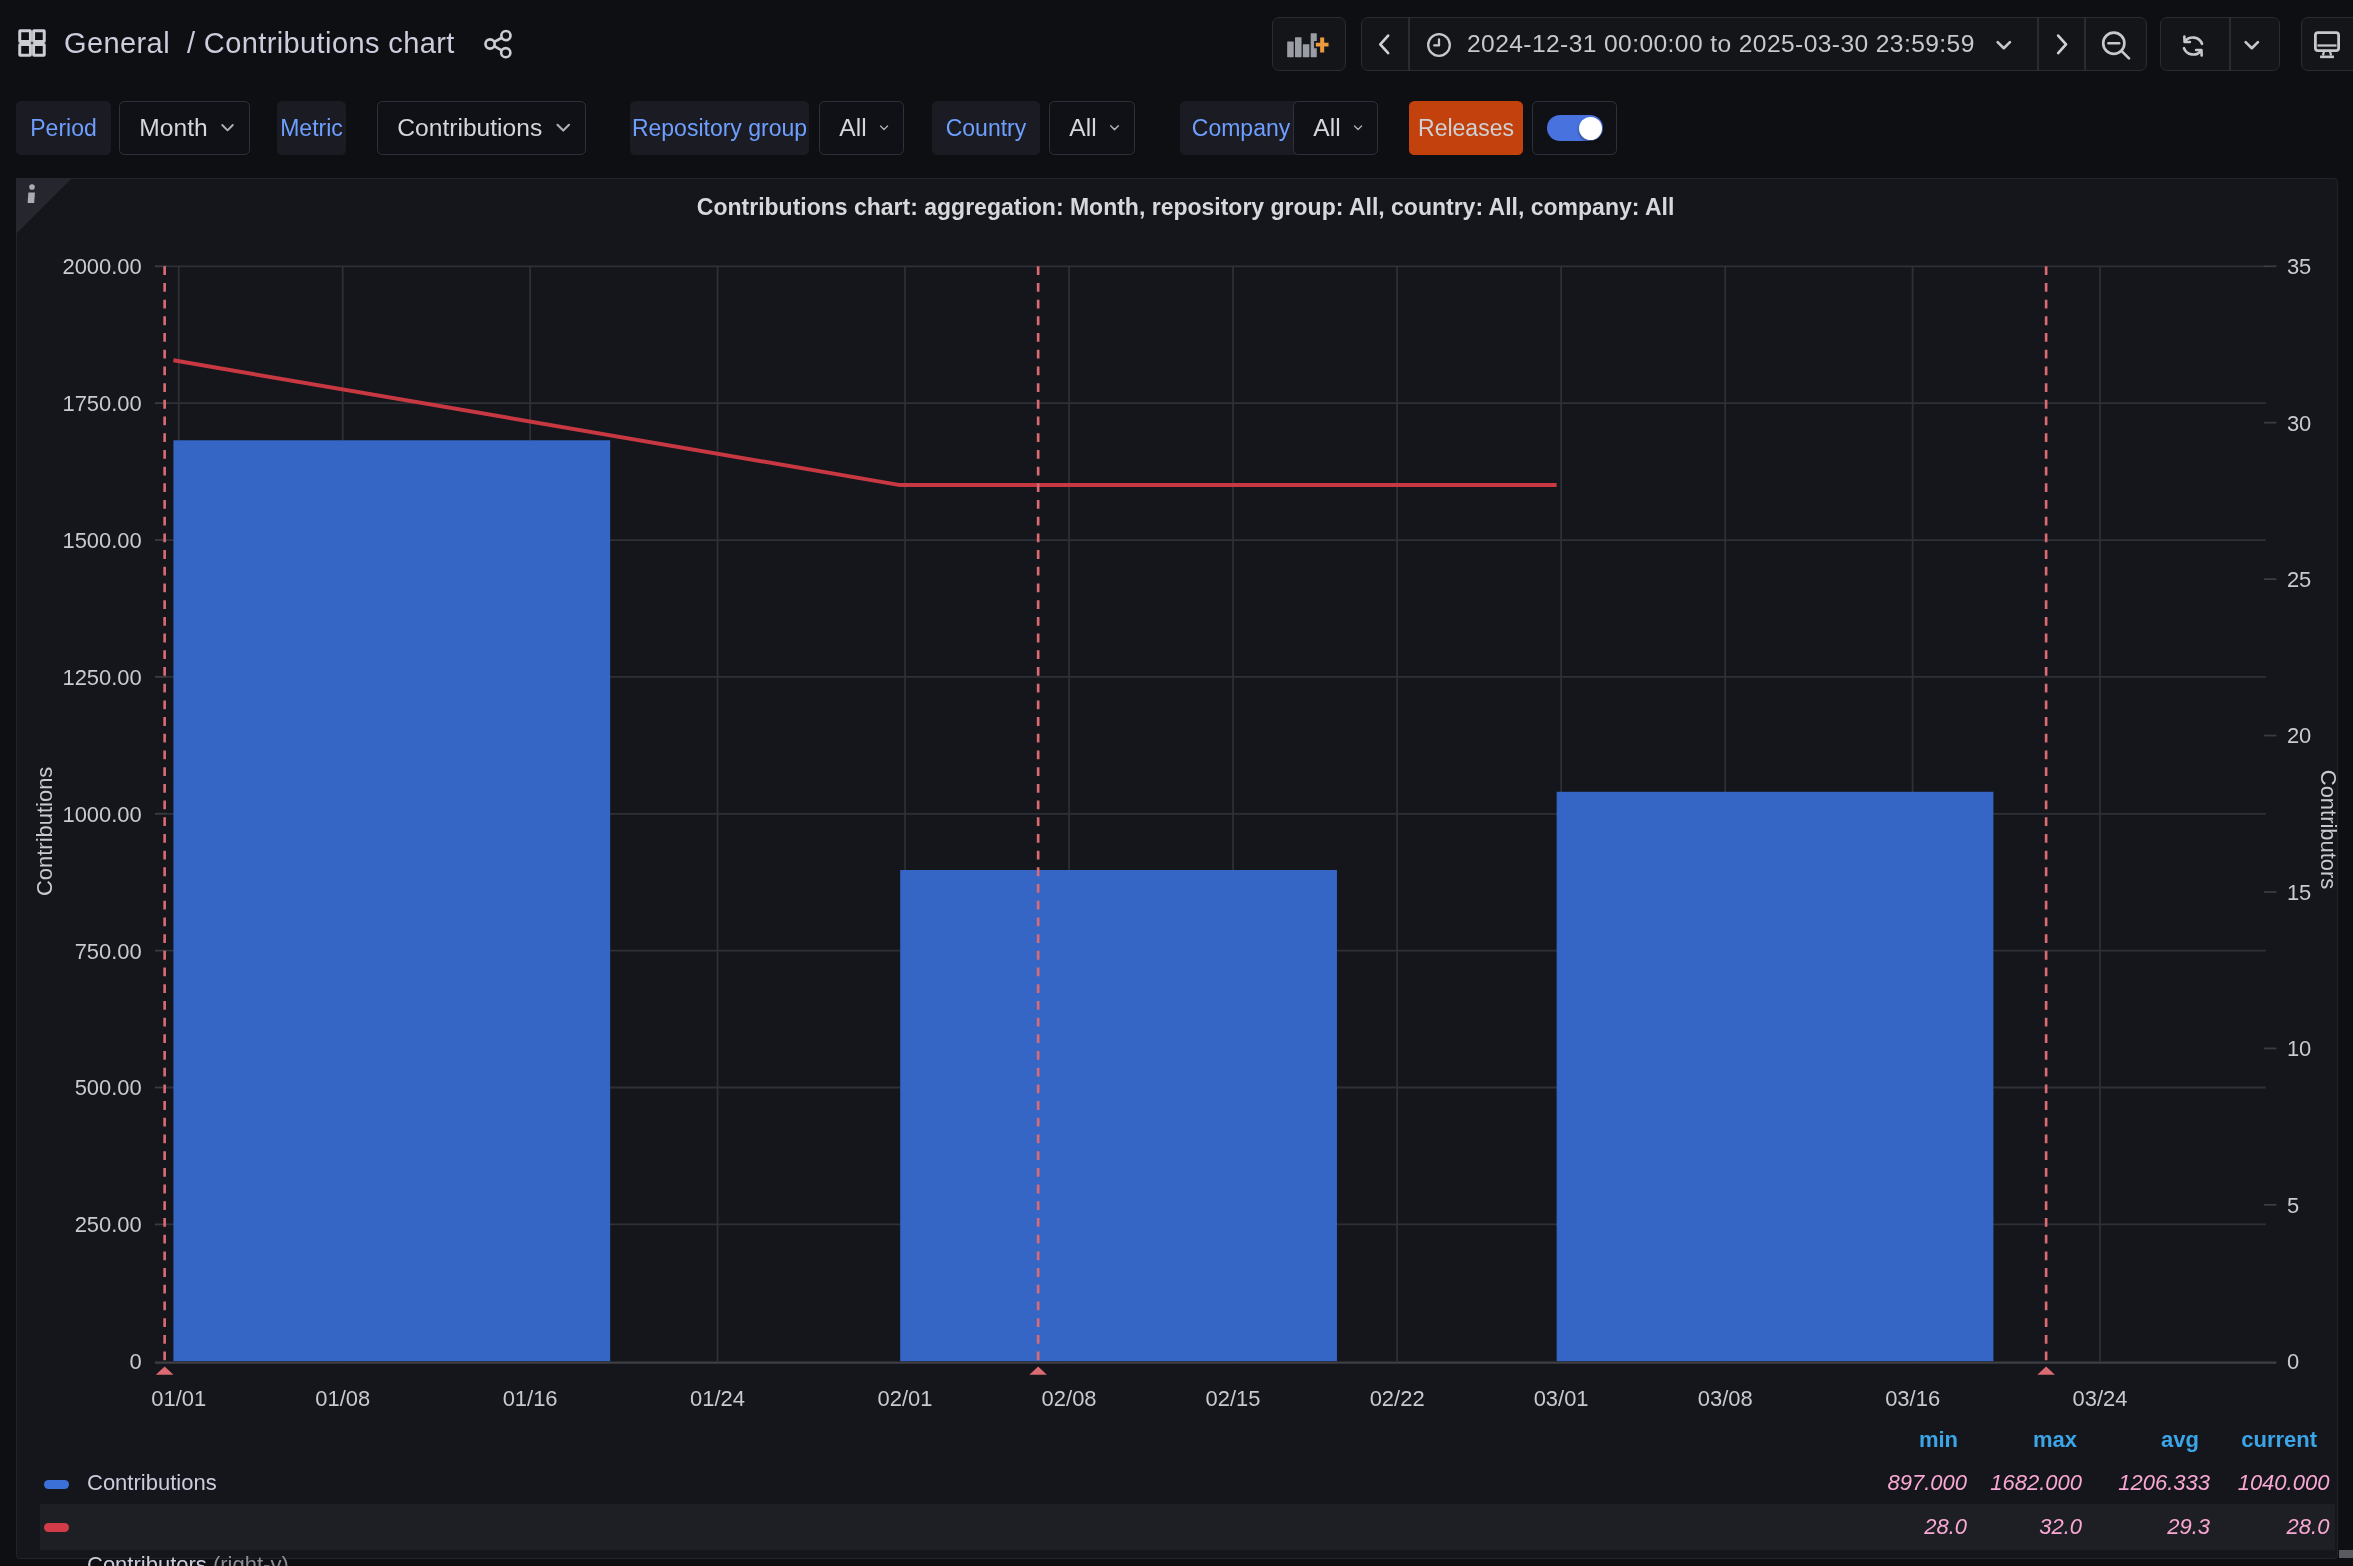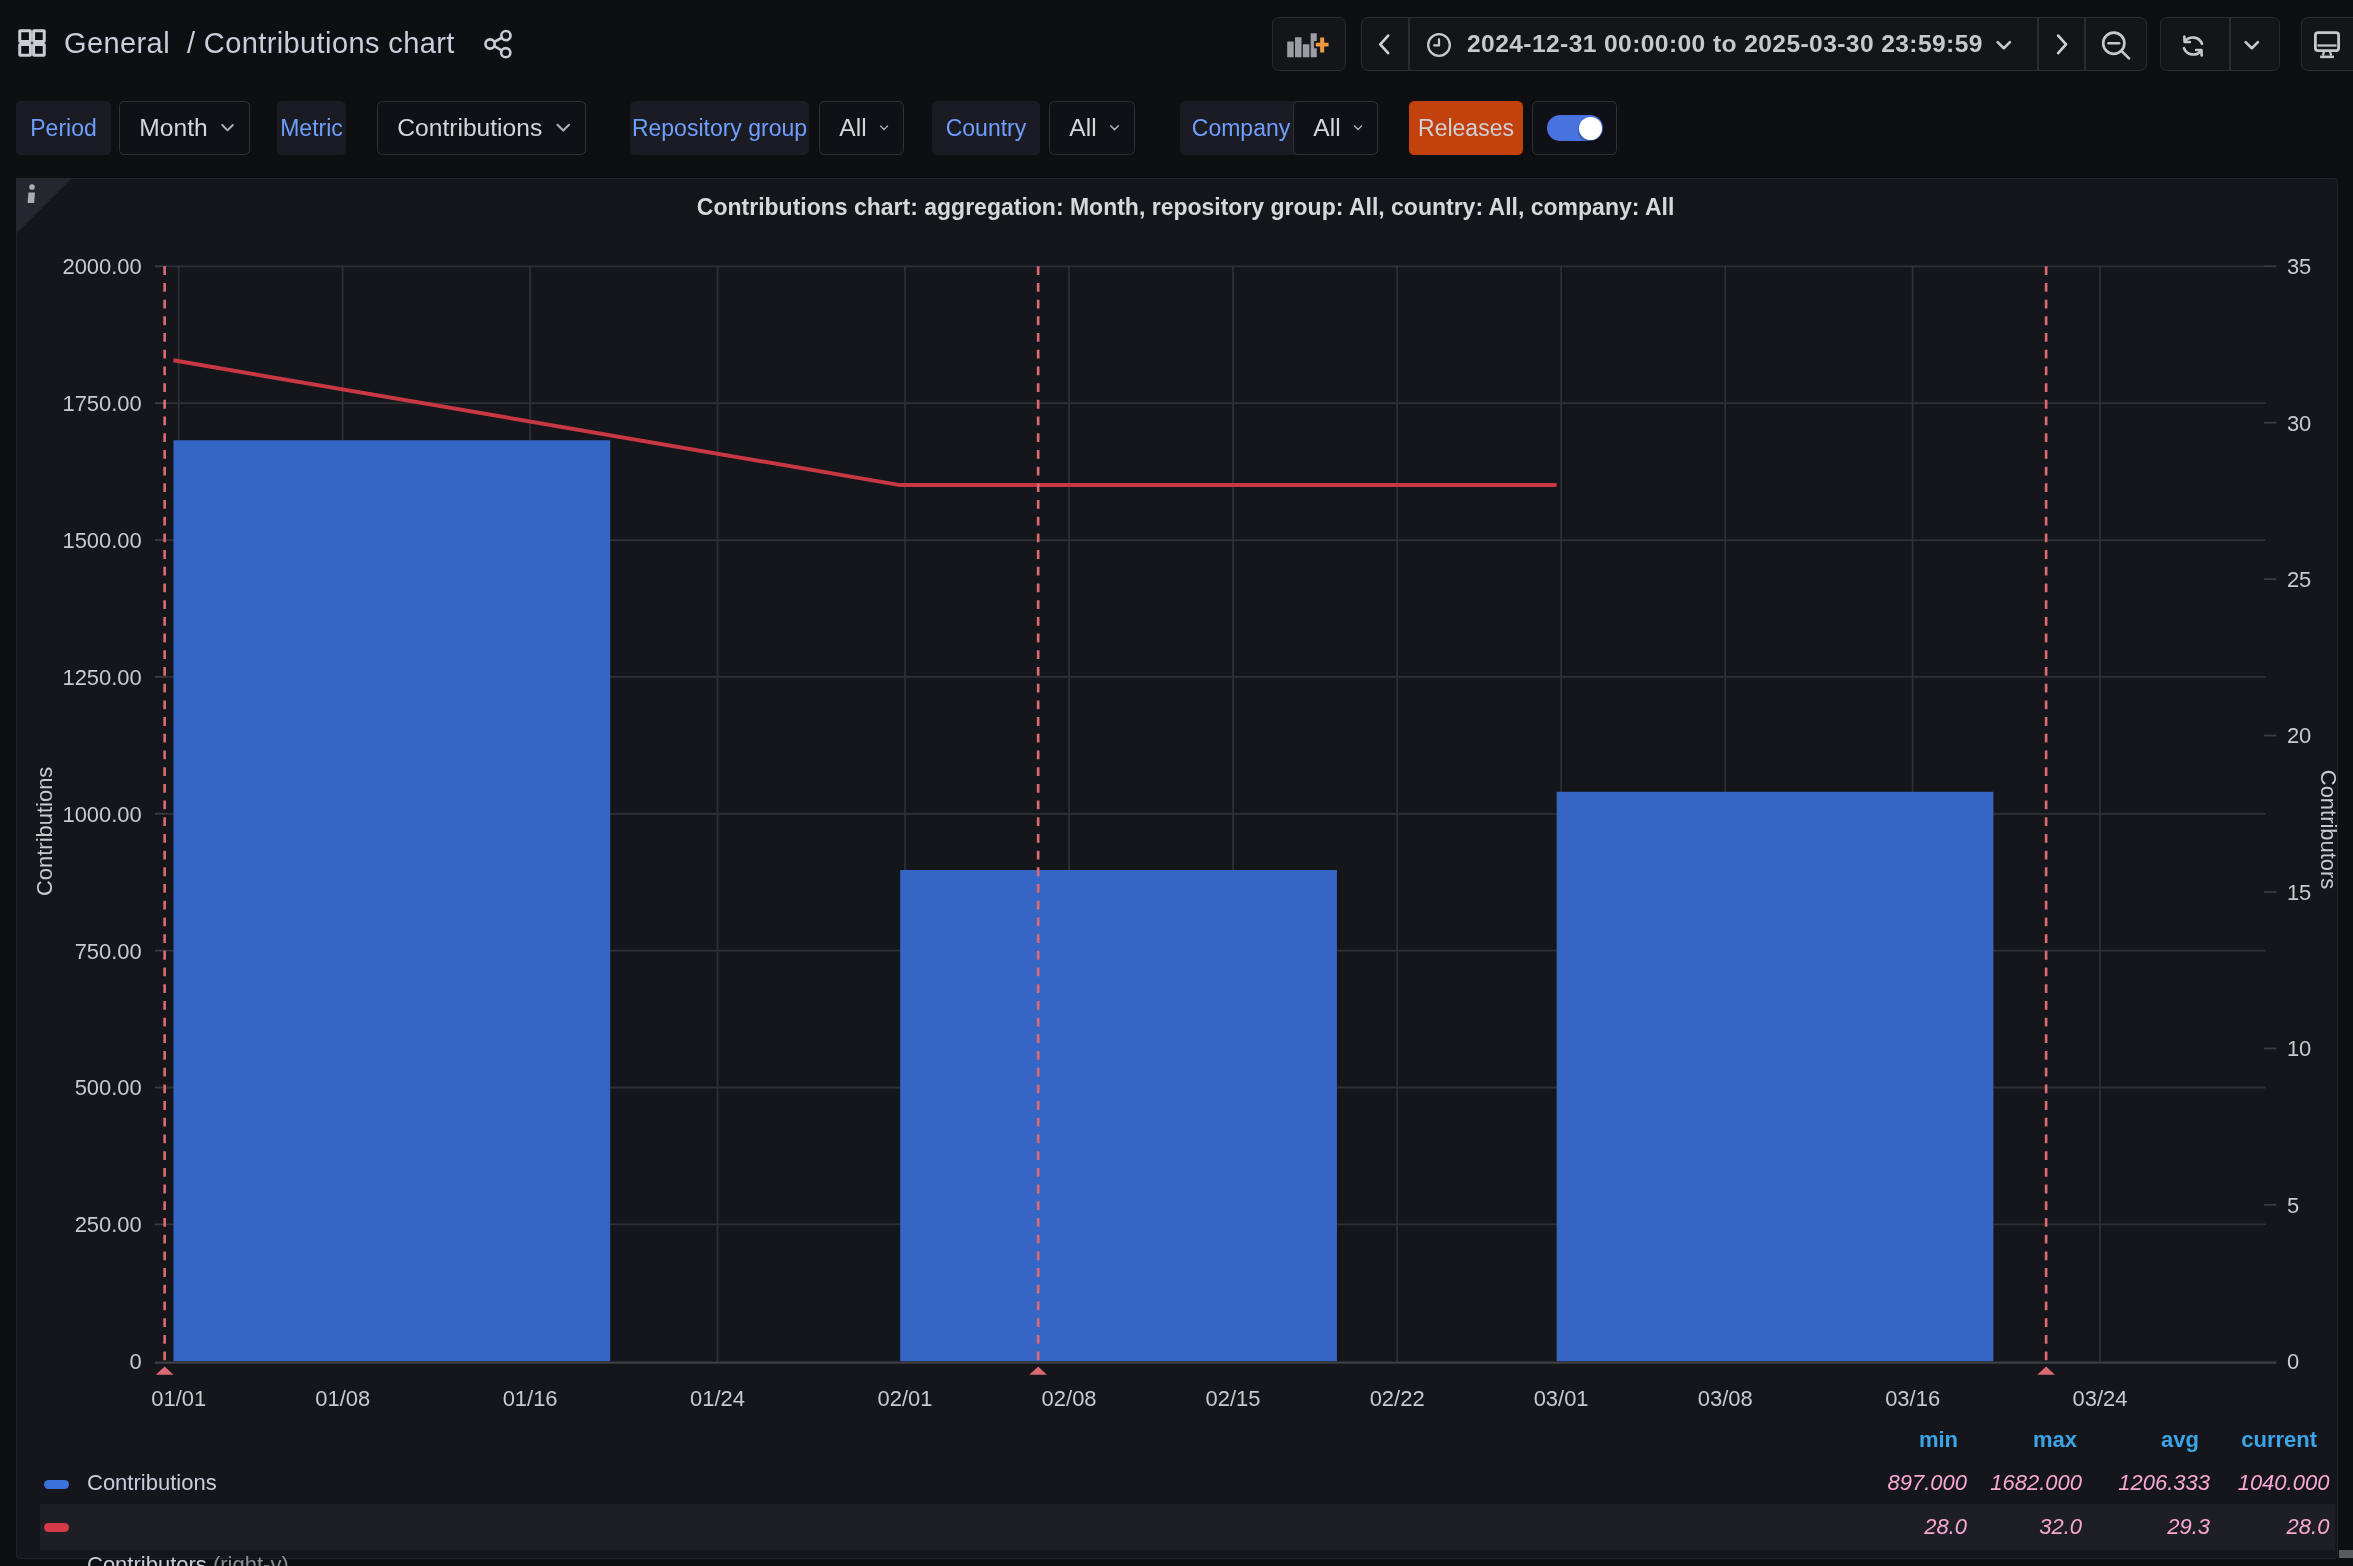--- a/index.html
+++ b/index.html
@@ -54,21 +54,21 @@
   <div class="sep" style="left:675px"></div>
   <div class="sep" style="left:722px"></div>
 </div>
 <svg class="abs" style="left:1375px;top:32px" width="19.3" height="24.6" viewBox="0 0 22 28">
     <polyline points="15,4 6,14 15,24" fill="none" stroke="#d0d1d6" stroke-width="3" stroke-linecap="round" stroke-linejoin="round"></polyline>
   </svg>
 <svg class="abs" style="left:1426px;top:32px" width="26" height="26" viewBox="0 0 30 30">
   <circle cx="15" cy="15" r="12.5" fill="none" stroke="#c7c8cd" stroke-width="2.6"></circle>
   <polyline points="15,8.5 15,15.5 9.5,15.5" fill="none" stroke="#c7c8cd" stroke-width="2.6" stroke-linecap="round" stroke-linejoin="round"></polyline>
 </svg>
-<div class="abs" style="left:1467px;top:30px;font-size:24.6px;font-weight:700;color:#c7c8cd;line-height:28px;letter-spacing:0.4px;">2024-12-31 00:00:00 to 2025-03-30 23:59:59</div>
+<div class="abs" style="left:1467px;top:30px;font-size:24.6px;font-weight:400;color:#c7c8cd;line-height:28px;letter-spacing:0.4px;">2024-12-31 00:00:00 to 2025-03-30 23:59:59</div>
 <svg class="abs" style="left:1995px;top:39px" width="17.6" height="12.3" viewBox="0 0 20 14">
     <polyline points="3,3.5 10,10.5 17,3.5" fill="none" stroke="#c7c8cd" stroke-width="3" stroke-linecap="round" stroke-linejoin="round"></polyline>
   </svg>
 <svg class="abs" style="left:2052px;top:32px" width="19.3" height="24.6" viewBox="0 0 22 28">
     <polyline points="7,4 16,14 7,24" fill="none" stroke="#d0d1d6" stroke-width="3" stroke-linecap="round" stroke-linejoin="round"></polyline>
   </svg>
 <svg class="abs" style="left:2101px;top:30px" width="30" height="30" viewBox="0 0 34 34">
   <circle cx="14.5" cy="15" r="12" fill="none" stroke="#c7c8cd" stroke-width="3"></circle>
   <line x1="8.5" y1="15" x2="20.5" y2="15" stroke="#c7c8cd" stroke-width="3" stroke-linecap="round"></line>
   <line x1="23.2" y1="23.7" x2="31.7" y2="32.2" stroke="#c7c8cd" stroke-width="3" stroke-linecap="round"></line>

